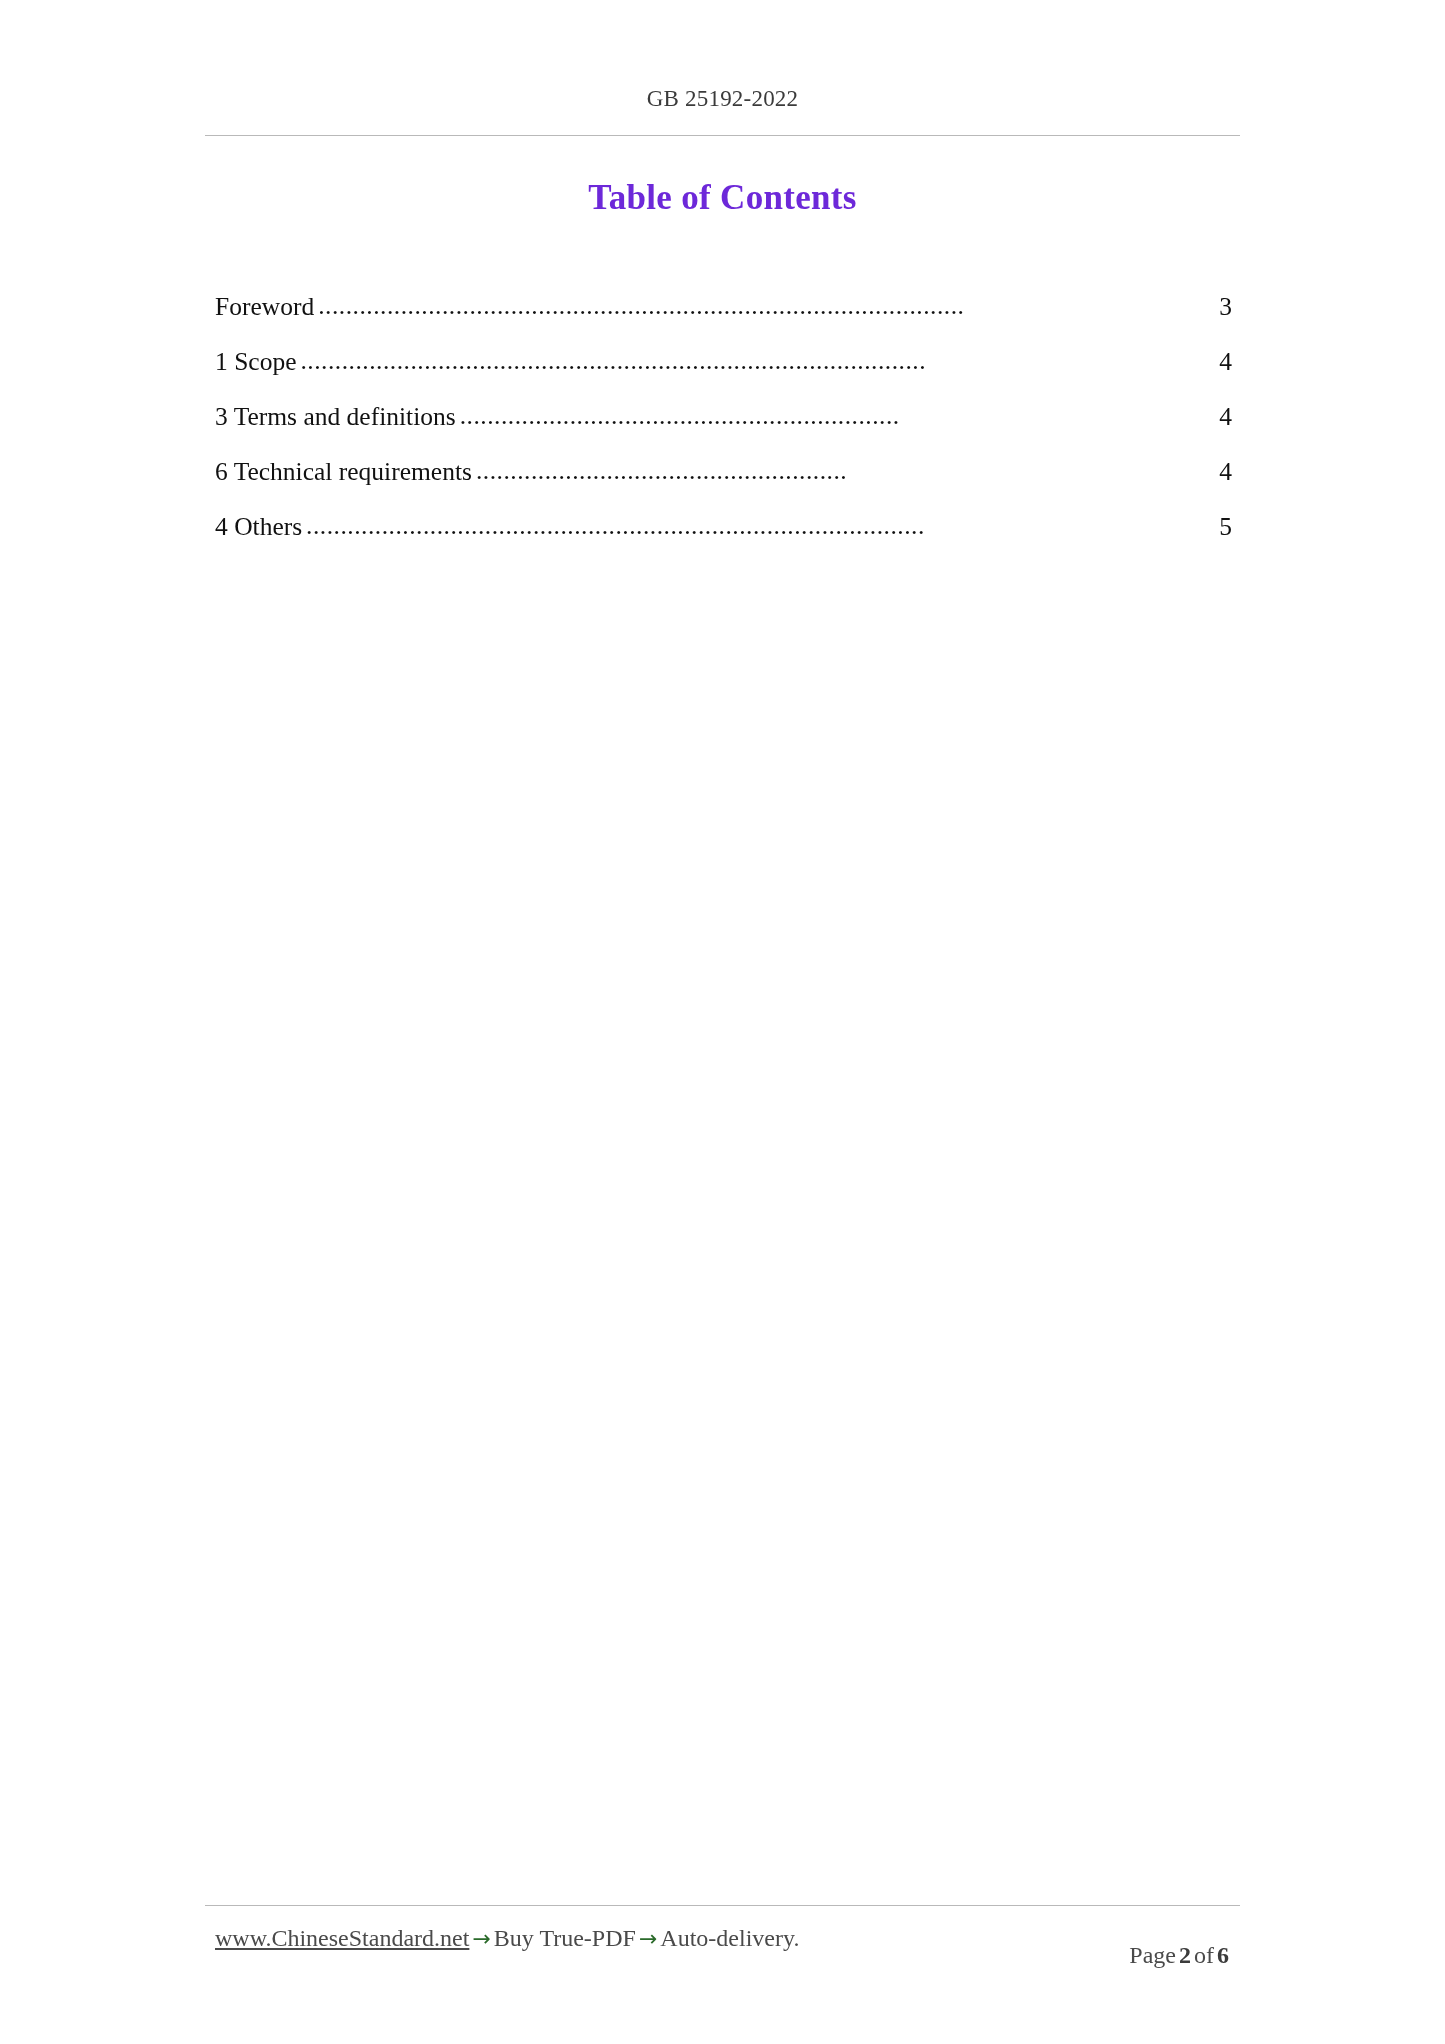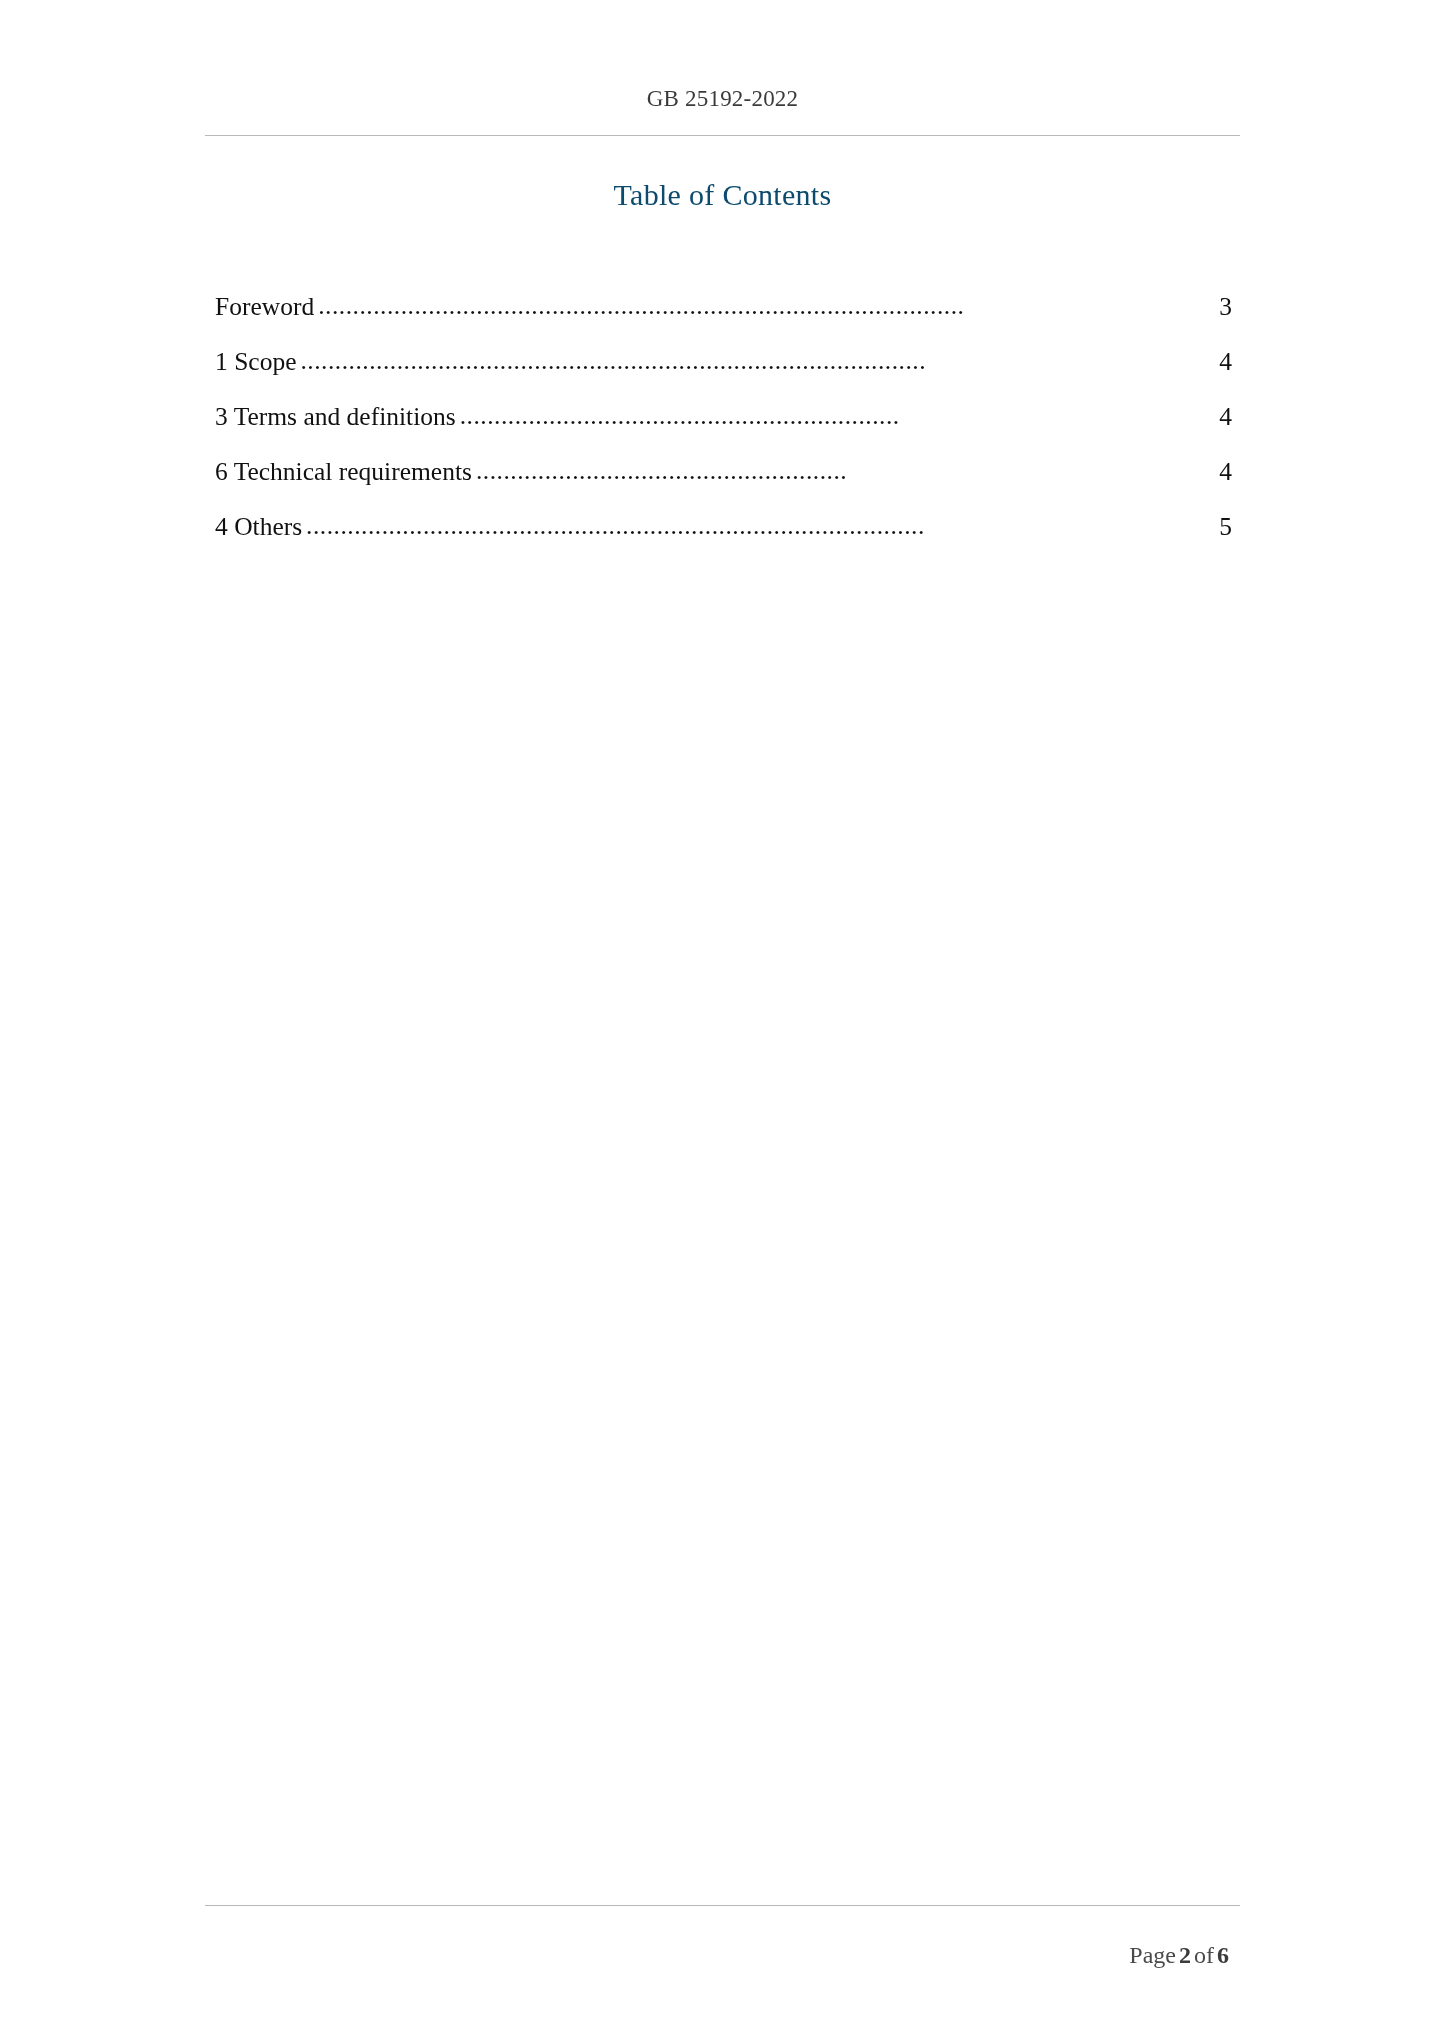--- a/index.html
+++ b/index.html
@@ -42,24 +42,24 @@
     height: 1px;
     background: #b9b9b9;
   }
   
   .doc-title {
     position: absolute;
     top: 178px;
     left: 205px;
     width: 1035px;
     text-align: center;
-    font-size: 30px;
-    font-weight: normal;
+    font-size: 35px;
+    font-weight: bold;
     letter-spacing: 0.3px;
-    color: #0c4a6e;
+    color: #6d28d9;
   }
   
   .toc {
     position: absolute;
     top: 292px;
     left: 215px;
     width: 1017px;
   }
   .toc-row {
     display: flex;
@@ -181,18 +181,21 @@
       <span class="toc-label">4 Others </span>
       <span class="toc-leader leader-tight">..........................................................................................</span>
       <span class="toc-page">5</span>
     </div>
 
   </div>
 
   <div class="footer-rule"></div>
 
   <div class="footer">
+    <div class="footer-left">
+      <a class="footer-url" href="#">www.ChineseStandard.net</a><span class="arrow">→</span><span>Buy True-PDF</span><span class="arrow">→</span><span>Auto-delivery.</span>
+    </div>
     <div class="footer-right">
       <span>Page</span><span class="num">2</span><span>of</span><span class="num">6</span>
     </div>
   </div>
 
 </div>
 
 </body></html>

